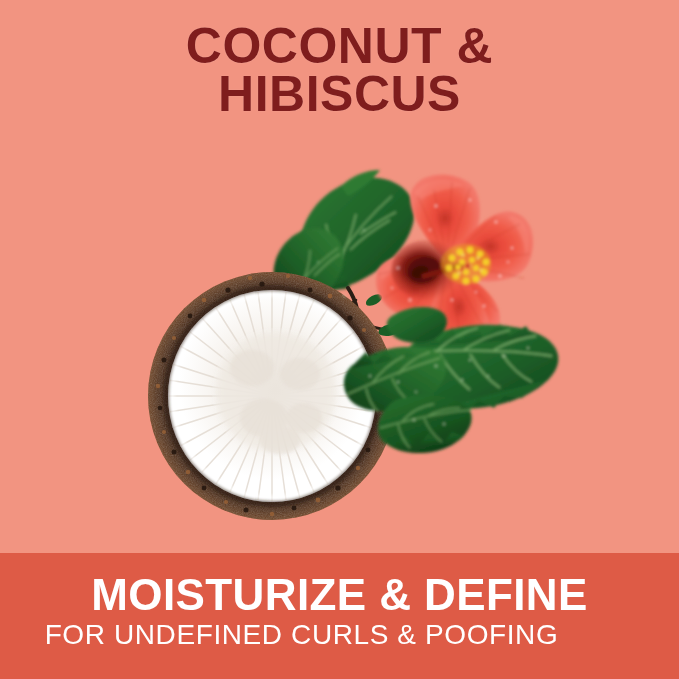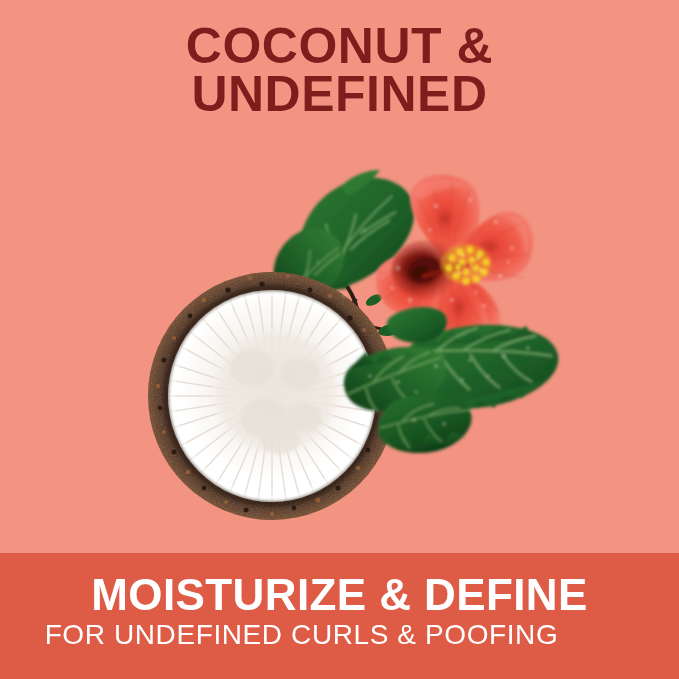--- a/index.html
+++ b/index.html
@@ -489,19 +489,19 @@
             <circle cx="344" cy="296" r="1.2"></circle>
           <circle cx="318" cy="262" r="1.1"></circle>
             <circle cx="364" cy="230" r="1.2"></circle>
         </g>
       </g>
     </svg>
   </div>
 
   <div class="headline" style="color: #7f1d1d;">
     <span class="hl-line">COCONUT &amp;</span>
-    <span class="hl-line">UNDEFINED</span>
+    <span class="hl-line">HIBISCUS</span>
   </div>
 
   <div class="banner-main" style="color: rgb(255, 255, 255);">MOISTURIZE &amp; DEFINE</div>
   <div class="banner-sub" style="color: rgb(255, 255, 255);">FOR UNDEFINED CURLS &amp; POOFING</div>
 
 </div>
 
 </body></html>

